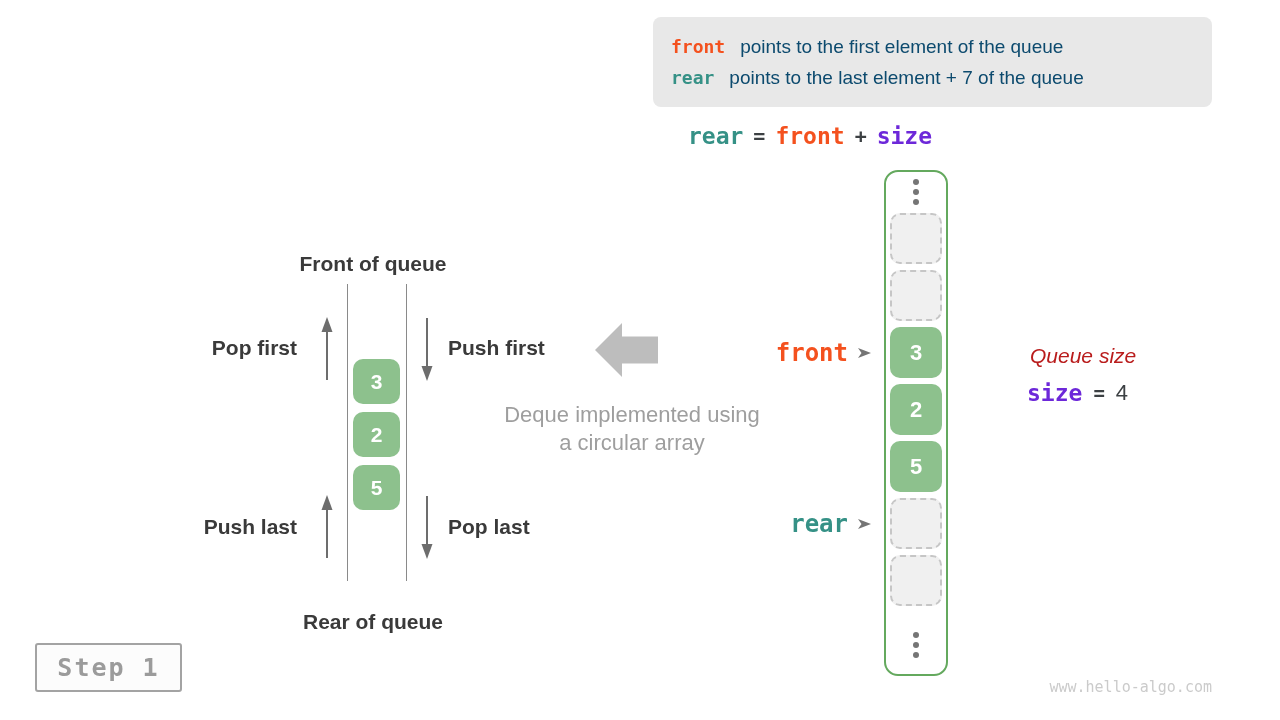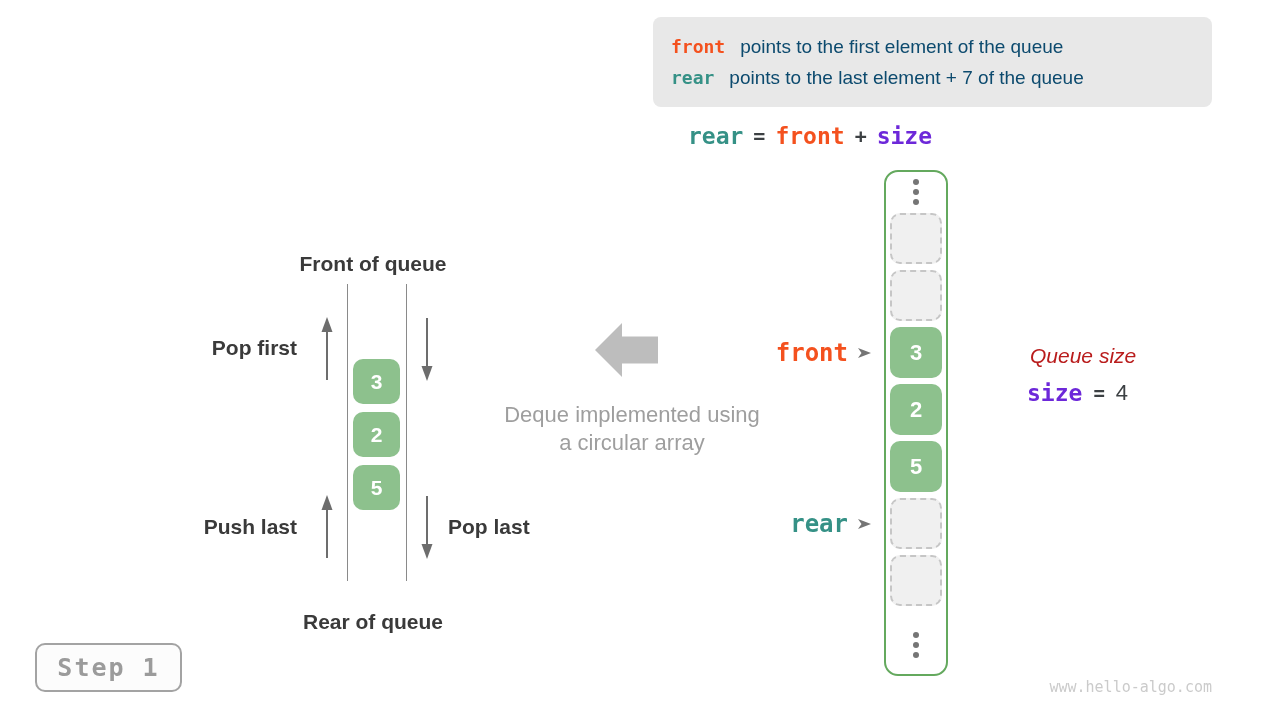--- a/index.html
+++ b/index.html
@@ -88,21 +88,21 @@
   .queue-size-eq{
     position:absolute;left:1027px;top:380px;display:flex;align-items:center;gap:11px;
   }
   .queue-size-eq .var{font-size:23px;}
   .queue-size-eq .eq{font-family:"DejaVu Sans Mono",monospace;font-weight:bold;font-size:19px;color:#3c4043;}
   .queue-size-eq .val{font-size:22px;color:#3c4043;}
 
   
   .step-badge{
     position:absolute;left:35px;top:643px;width:147px;height:49px;
-    border:2px solid #a3a3a3;border-radius:10px;background:#fcfcfc;
+    border:2px solid #a3a3a3;border-radius:3px;background:#fcfcfc;
     display:flex;align-items:center;justify-content:center;box-sizing:border-box;
     font-family:"DejaVu Sans Mono",monospace;font-weight:bold;font-size:25px;
     color:#9b9b9b;letter-spacing:2px;
   }
 
   .watermark{
     position:absolute;left:1012px;top:678px;width:200px;text-align:right;
     font-family:"DejaVu Sans Mono",monospace;font-size:15px;color:#cbcbcb;
   }
 </style>
@@ -126,20 +126,21 @@
     <span class="mono teal">rear</span>
     <span class="op">=</span>
     <span class="mono orange">front</span>
     <span class="op">+</span>
     <span class="mono blue">size</span>
   </div>
 
   <div class="h-label front-of-queue">Front of queue</div>
   <div class="h-label rear-of-queue">Rear of queue</div>
   <div class="h-label pop-first">Pop first</div>
+  <div class="h-label push-first">Push first</div>
   <div class="h-label push-last">Push last</div>
   <div class="h-label pop-last">Pop last</div>
 
   <div class="vline vline-left"></div>
   <div class="vline vline-right"></div>
 
   <div class="lcell" style="top:359px">
     <span>3</span>
   </div>
   <div class="lcell" style="top:412px">

